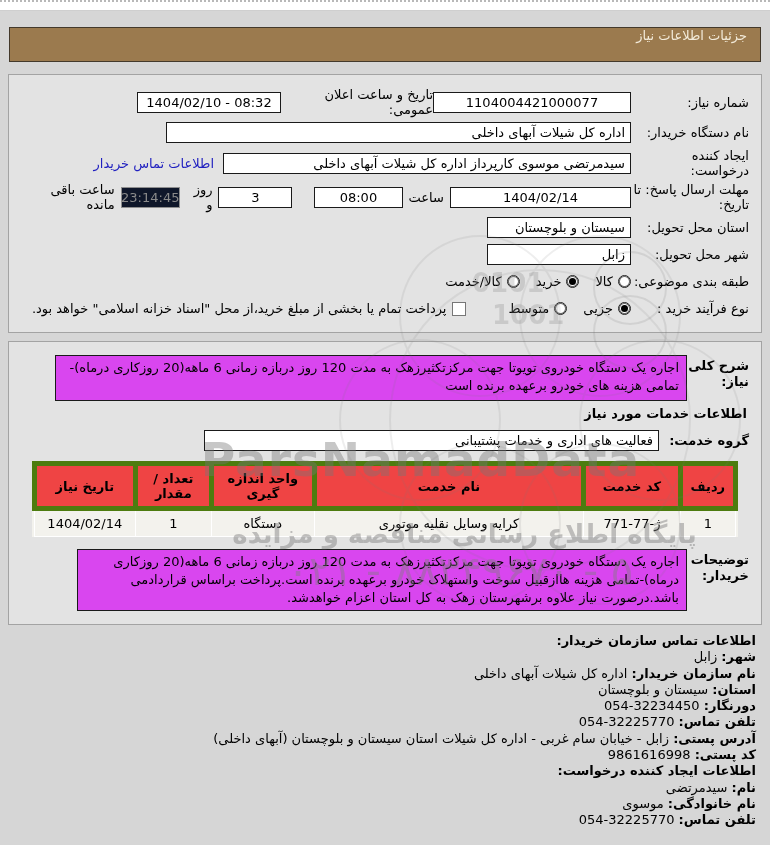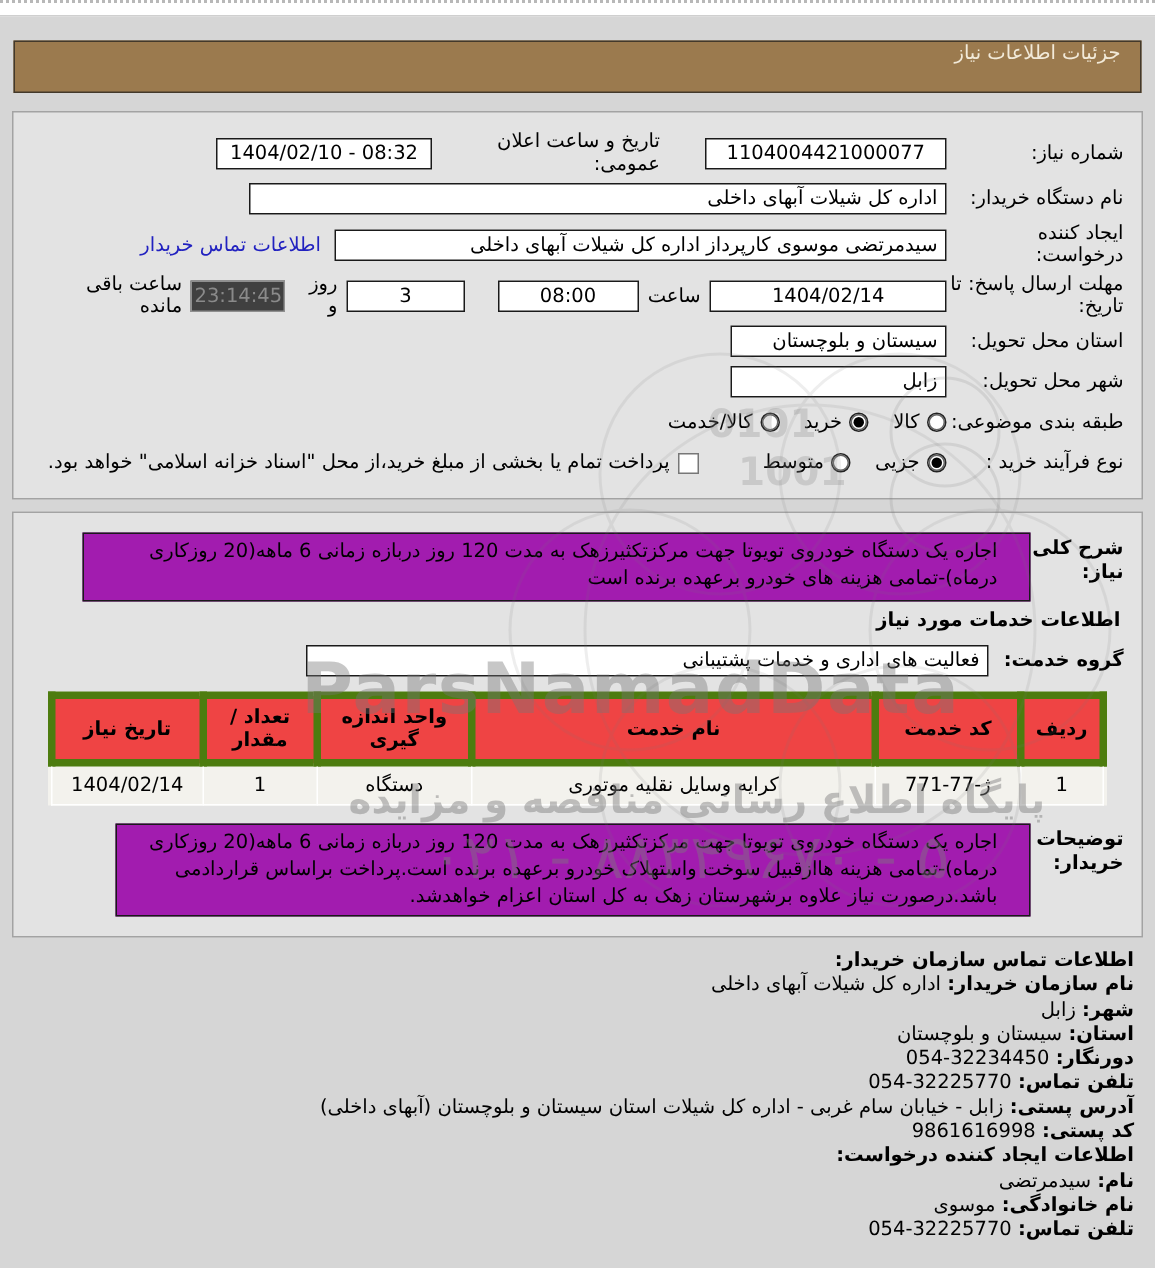--- a/index.html
+++ b/index.html
@@ -15,36 +15,36 @@
   }
   .panel{margin:0 8px 8px;border:1px solid #a3a3a3;background:#e3e3e3;padding:8px 12px;position:relative;z-index:1}
   .frow{display:flex;align-items:center;margin:4px 0;min-height:23px}
   .flabel{width:118px;flex:0 0 auto;line-height:15px}
   .ibox{
     box-sizing:border-box;background:#fff;border:1px solid #1a1a1a;height:21px;
     display:flex;align-items:center;padding:0 5px;font-size:13px;overflow:hidden;white-space:nowrap;
   }
   .center{justify-content:center}
   .ltr{direction:ltr}
-  .w165{width:161px}.w160{width:144px}.w465{width:465px}.w408{width:408px}
+  .w165{width:198px}.w160{width:144px}.w465{width:465px}.w408{width:408px}
   .w75{width:96px}.w80{width:80px}.w64{width:64px}
-  .lbl2{margin-right:30px;width:152px;flex:0 0 auto}
+  .lbl2{width:152px;flex:0 0 auto}
   .gap6{margin:0 6px}
   .sp22{margin-right:22px}
-  .countdown{background:#404040;border:1px solid #8f8f8f;color:#8a8a8a}
+  .countdown{background:#0f172a;border:1px solid #8f8f8f;color:#8a8a8a}
   .link{color:#2121c0;margin-right:9px;cursor:pointer;white-space:nowrap}
   .opt{display:inline-flex;align-items:center;margin-left:16px}
   .radio{box-sizing:border-box;width:13px;height:13px;border:1px solid #222;box-shadow:inset 0 0 0 1px #666;
          border-radius:50%;background:#fff;display:inline-block;margin-left:5px;position:relative}
   .radio.on::after{content:"";position:absolute;inset:2px;border-radius:50%;background:#000}
   .cbox{box-sizing:border-box;width:14px;height:14px;border:1px solid #777;background:#fff;display:inline-block;margin-left:6px;flex:0 0 auto}
   .chkrow{margin-right:26px;display:inline-flex;align-items:center}
   .drow{display:flex;align-items:flex-start;margin:5px 0}
   .dlabel{width:62px;flex:0 0 auto;font-weight:bold;line-height:16px;padding-top:3px}
-  .dbox{flex:1;background:#a21caf;border:1px solid #1a1a1a;padding:3px 21px;line-height:18px;margin-left:34px;min-height:38px}
+  .dbox{flex:1;background:#d946ef;border:1px solid #1a1a1a;padding:3px 7px;line-height:18px;margin-left:34px;min-height:38px}
   .sec-head{font-weight:bold;margin:0 2px 9px}
   .grow{display:flex;align-items:center;margin:8px 0 10px}
   .glabel{font-weight:bold;width:90px;flex:0 0 auto}
   .gbox{width:455px}
   table.svc{border-collapse:collapse;width:97%;margin:8px auto 12px;border:1px solid #c6c6c6;background:#f3f2ed}
   table.svc th{background:#ef4444;font-weight:bold;font-size:13px;padding:5px 8px;border:5px solid #4d7c0f}
   table.svc td{background:#f3f2ed;font-size:13px;padding:5px 4px;border:1px solid #fff;text-align:center}
   td.code{direction:ltr}
   .contact{margin:5px 14px 0 10px;line-height:16.3px;font-size:13px}
   .cline{white-space:nowrap}
@@ -190,22 +190,22 @@
 
   <div class="drow">
     <span class="dlabel"><span>توضیحات</span><br><span>خریدار:</span></span>
     <div class="dbox" style="margin-left:56px">اجاره یک دستگاه خودروی تویوتا جهت مرکزتکثیرزهک به مدت 120 روز دربازه زمانی 6 ماهه(20 روزکاری درماه)-تمامی هزینه هاازقبیل سوخت واستهلاک خودرو برعهده برنده است.پرداخت براساس قراردادمی باشد.درصورت نیاز علاوه برشهرستان زهک به کل استان اعزام خواهدشد.</div>
   </div>
 
 </div>
 
 <div class="contact">
   <div class="cline"><b>اطلاعات تماس سازمان خریدار:</b></div>
+  <div class="cline"><b>شهر:</b> <span>زابل</span></div>
   <div class="cline"><b>نام سازمان خریدار:</b> <span>اداره کل شیلات آبهای داخلی</span></div>
-  <div class="cline"><b>شهر:</b> <span>زابل</span></div>
   <div class="cline"><b>استان:</b> <span>سیستان و بلوچستان</span></div>
   <div class="cline"><b>دورنگار:</b> <span>32234450-054</span></div>
   <div class="cline"><b>تلفن تماس:</b> <span>32225770-054</span></div>
   <div class="cline"><b>آدرس پستی:</b> <span>زابل - خیابان سام غربی - اداره کل شیلات استان سیستان و بلوچستان (آبهای داخلی)</span></div>
   <div class="cline"><b>کد پستی:</b> <span>9861616998</span></div>
   <div class="cline"><b>اطلاعات ایجاد کننده درخواست:</b></div>
   <div class="cline"><b>نام:</b> <span>سیدمرتضی</span></div>
   <div class="cline"><b>نام خانوادگی:</b> <span>موسوی</span></div>
   <div class="cline"><b>تلفن تماس:</b> <span>32225770-054</span></div>
 </div>

